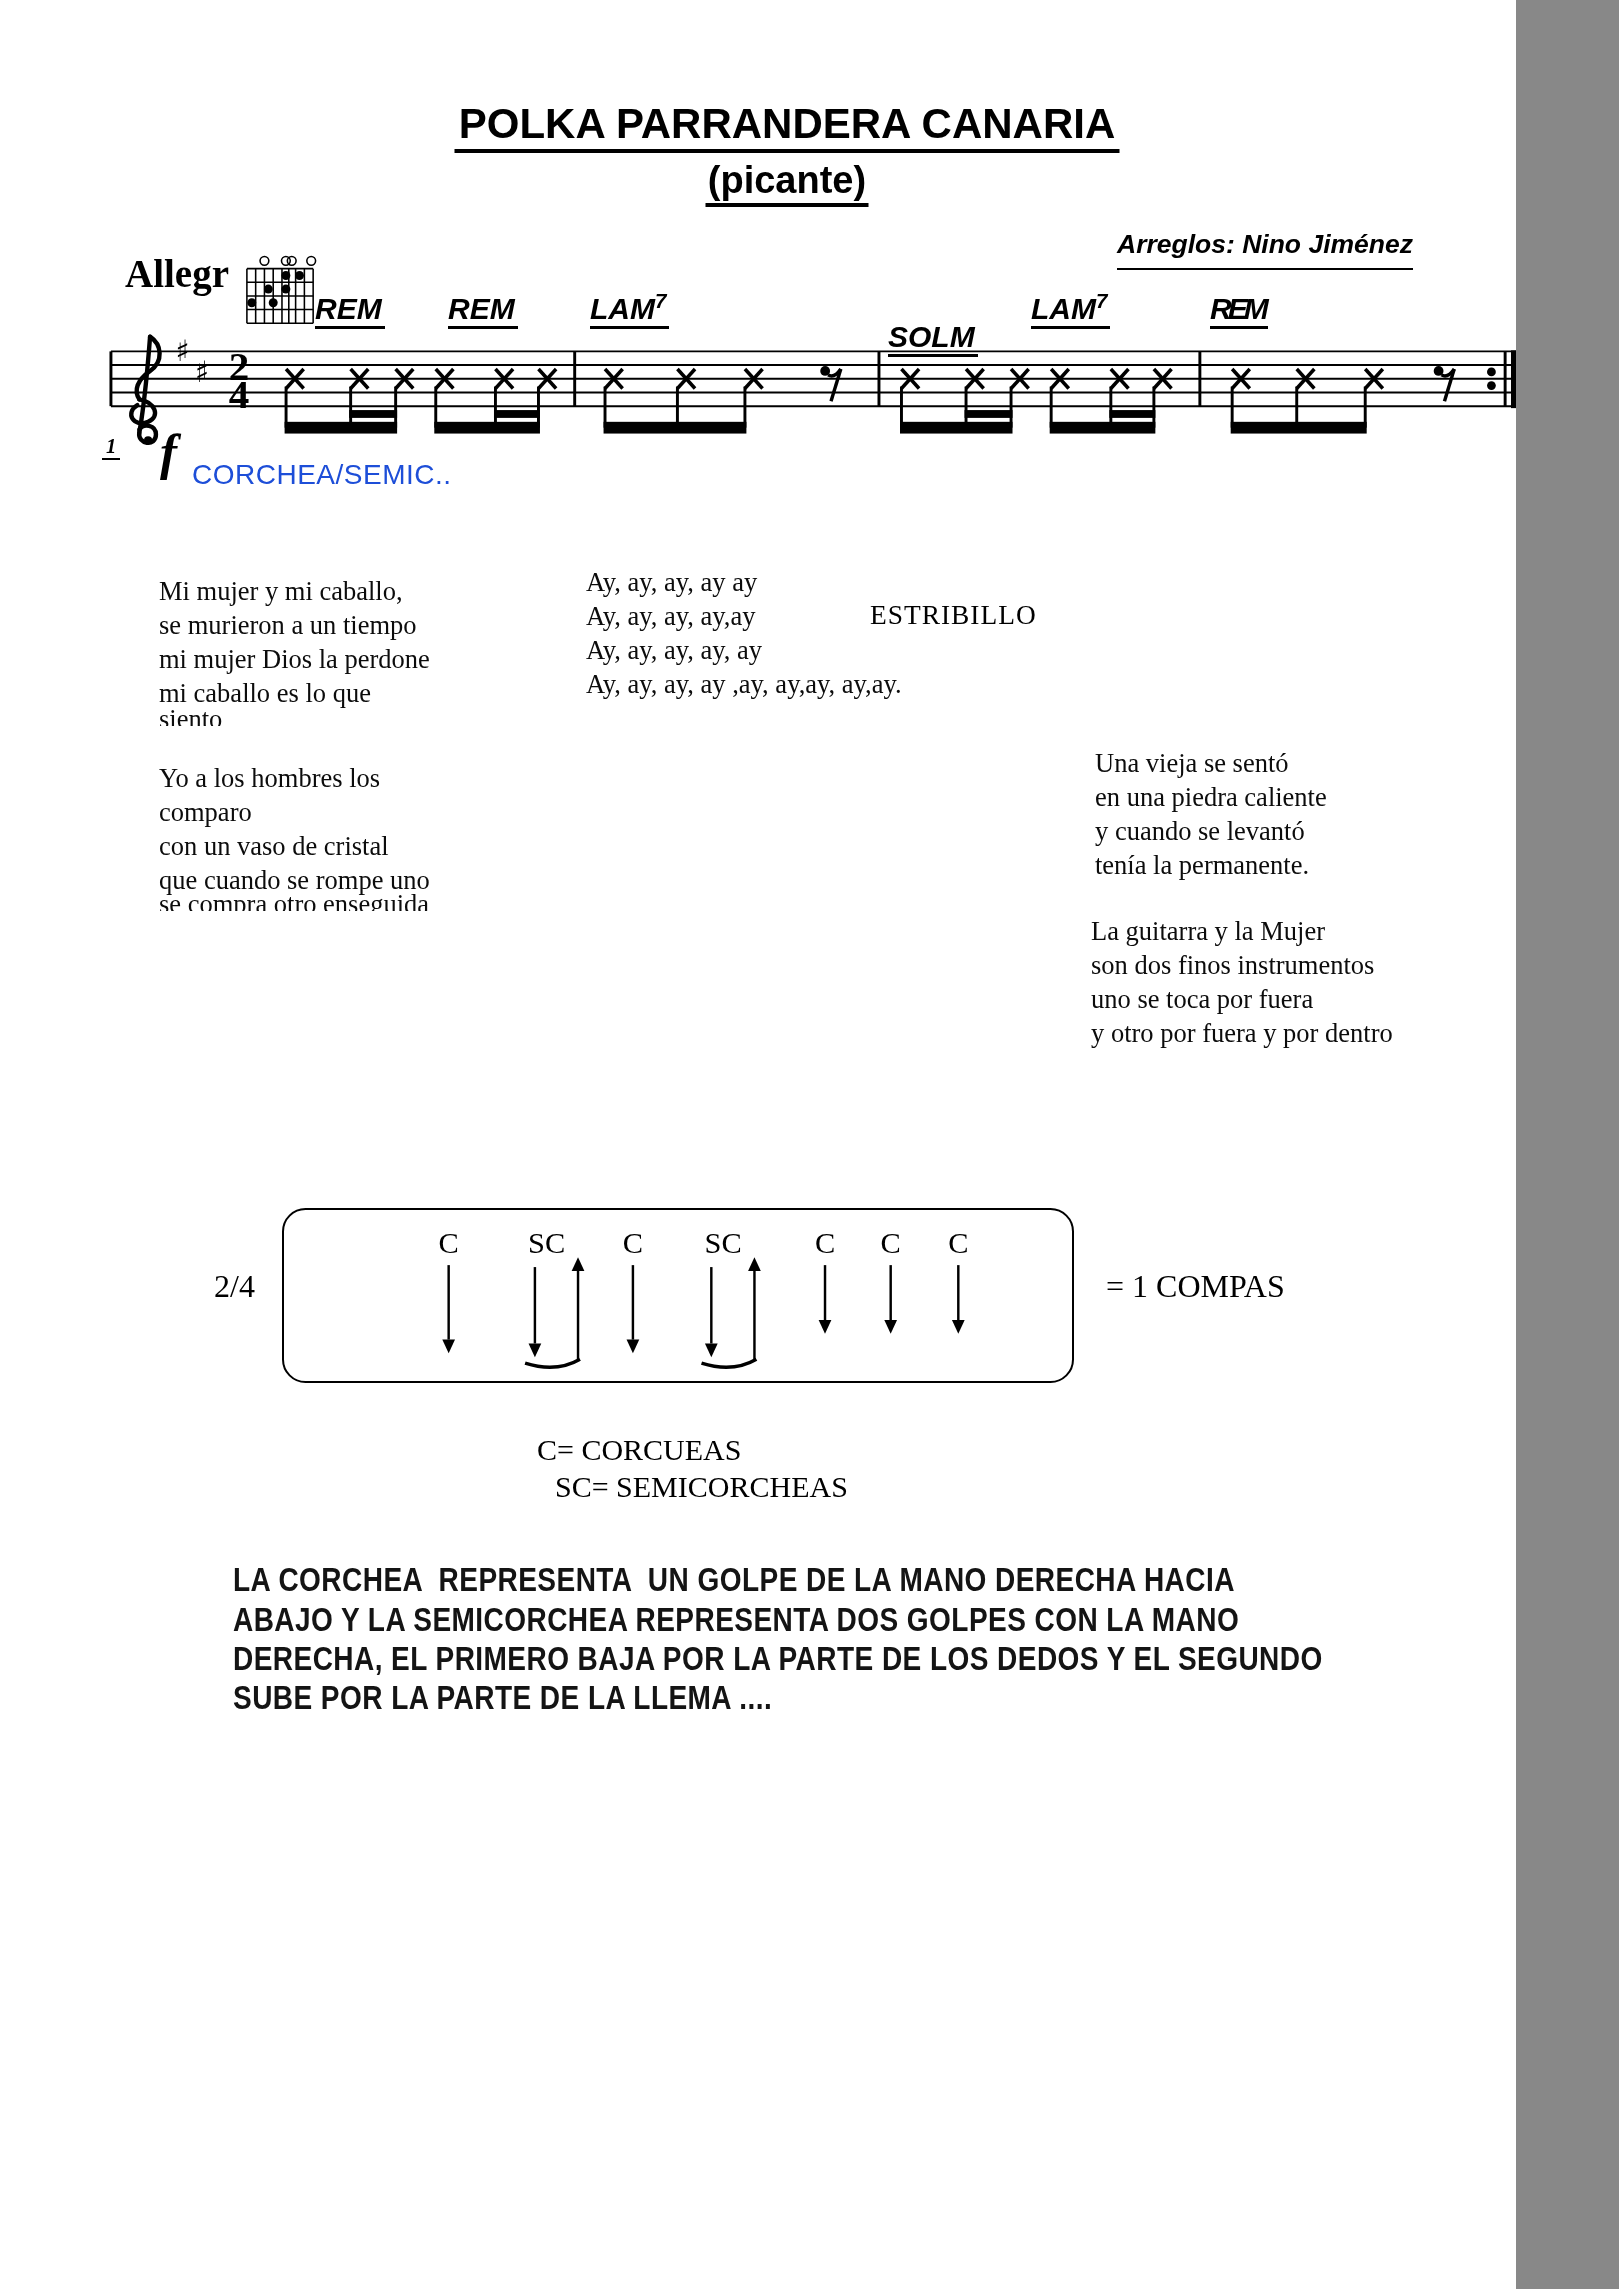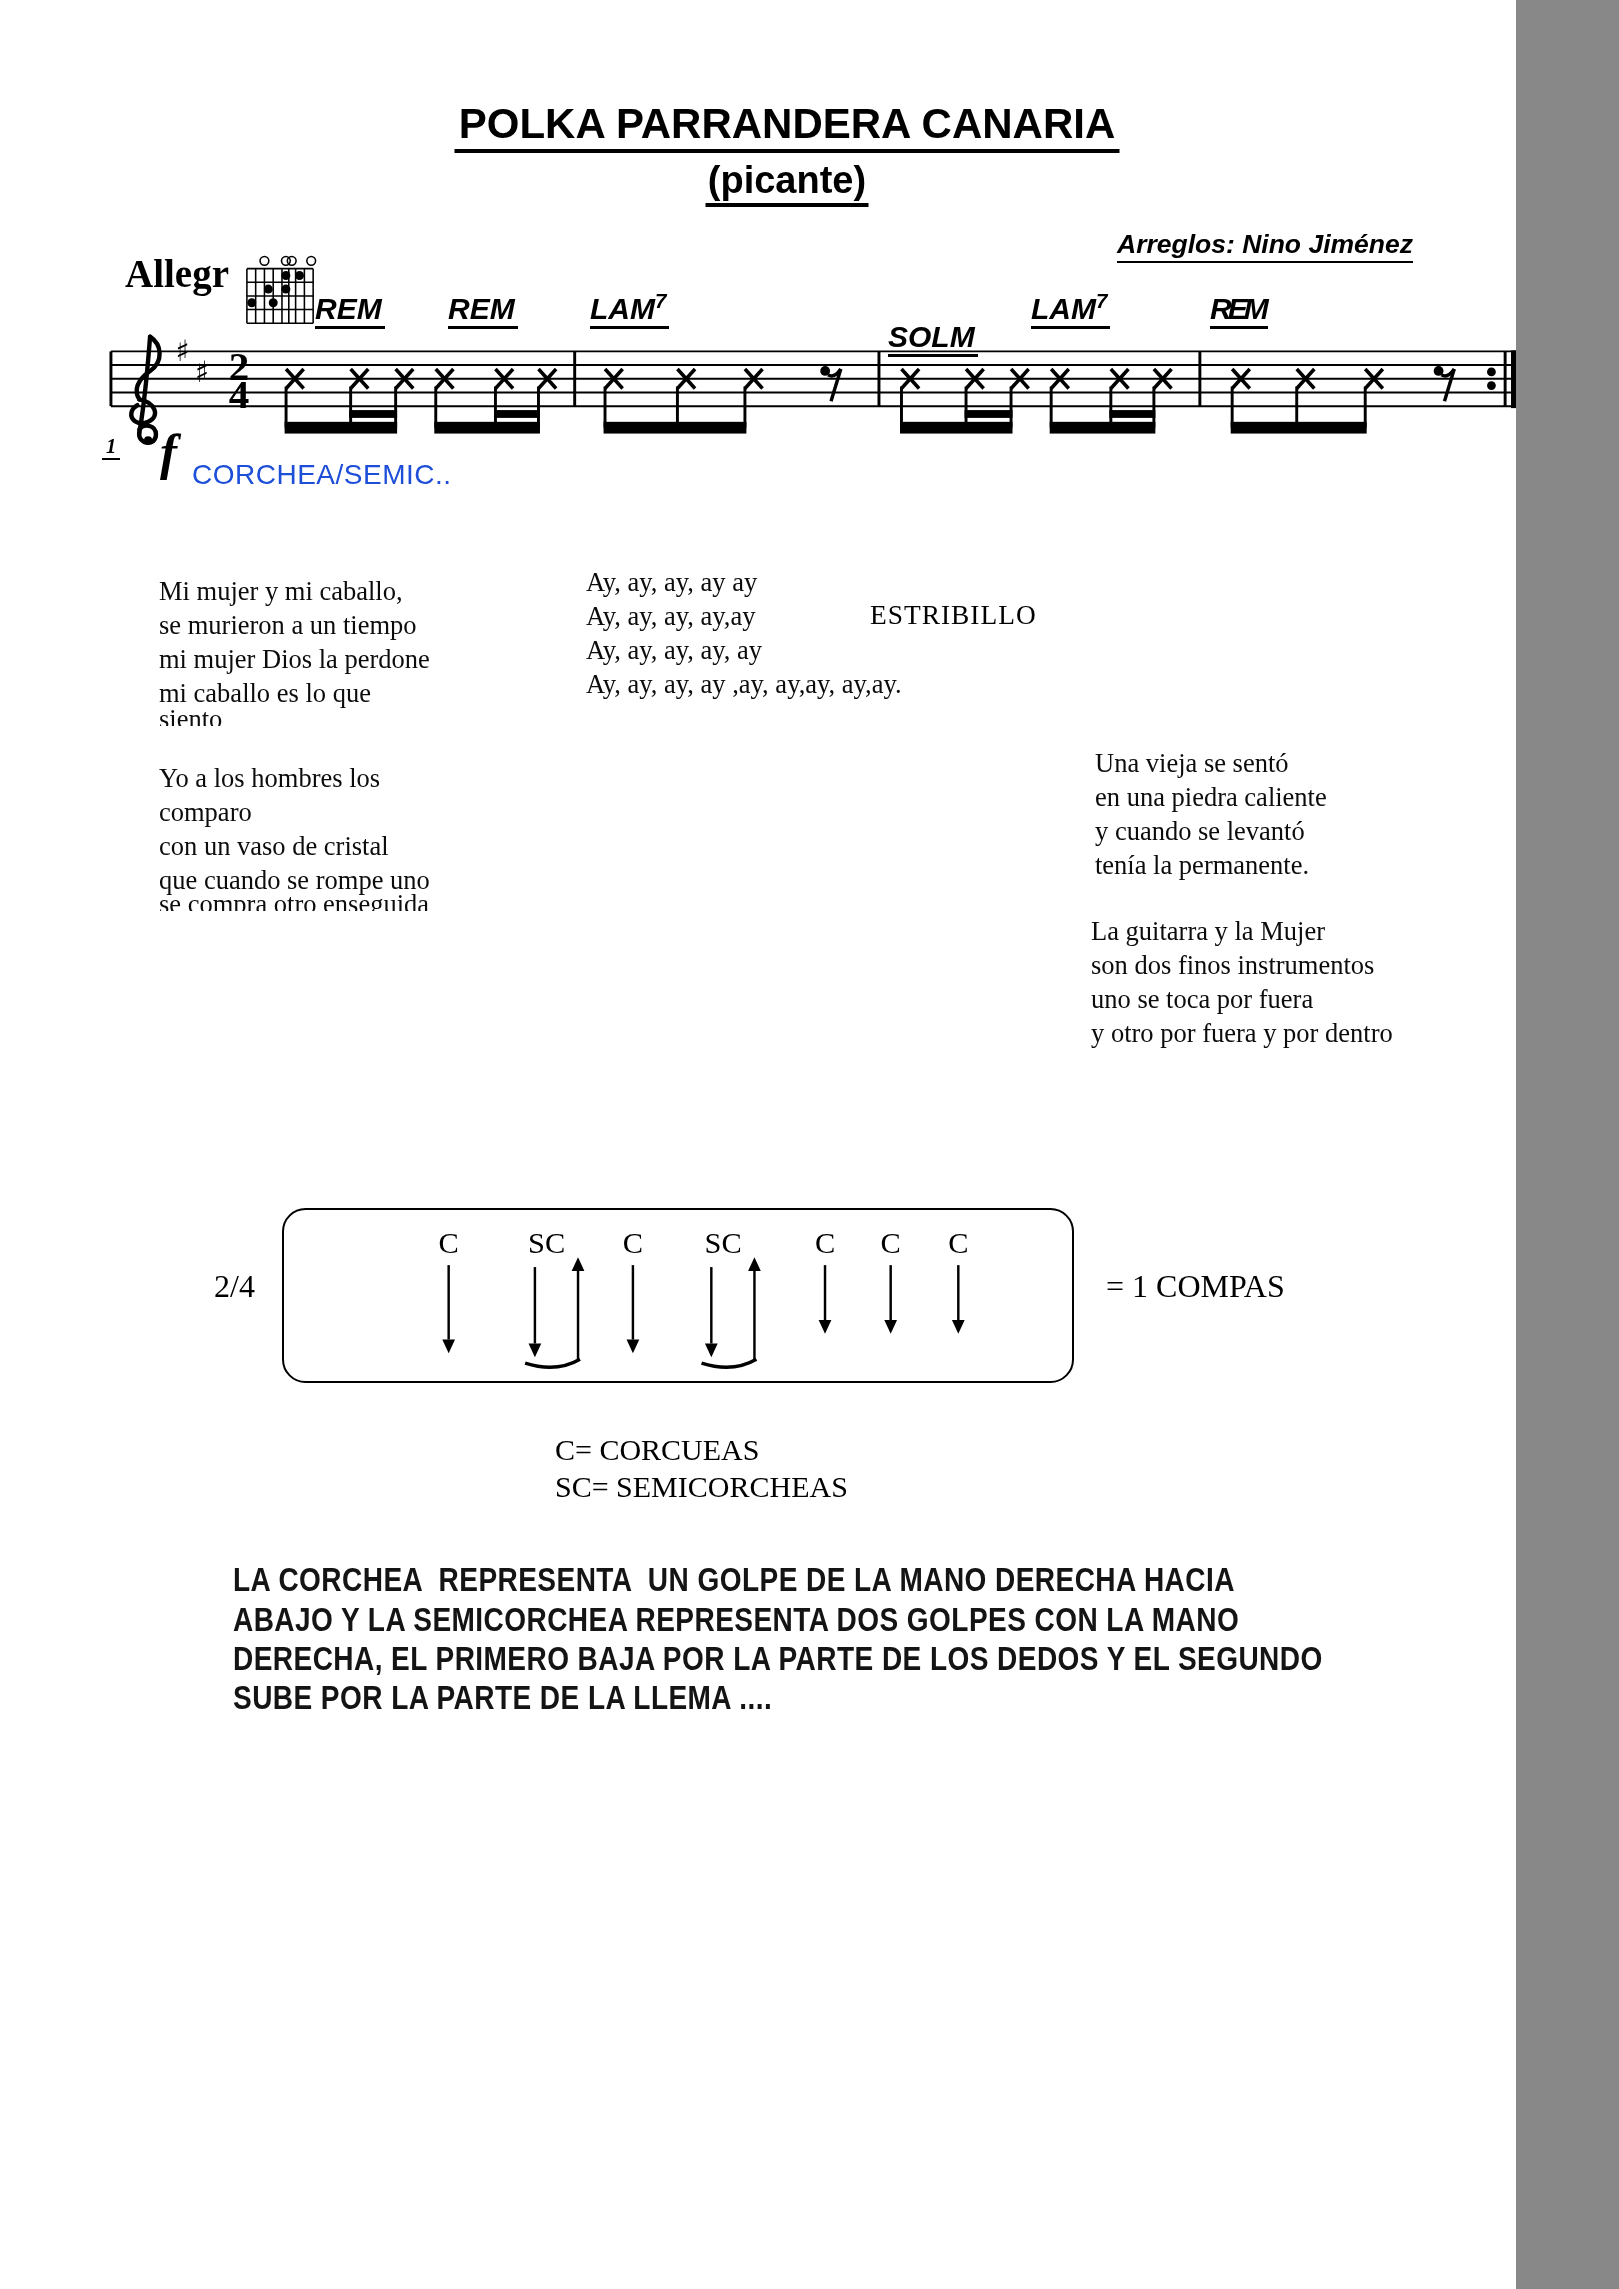--- a/index.html
+++ b/index.html
@@ -7,21 +7,21 @@
         font-family:"Liberation Serif",serif;overflow:hidden;}
   .abs{position:absolute;}
   .centerrow{left:0;width:1619px;text-align:center;}
   .title-text{display:inline-block;transform:translateX(-22.5px);
       font-family:"Liberation Sans",sans-serif;font-weight:bold;font-size:42px;
       letter-spacing:0px;border-bottom:4.9px solid #000;padding:0 3.9px 1px 3.9px;white-space:nowrap;}
   .subtitle-text{display:inline-block;transform:translateX(-22.5px);
       font-family:"Liberation Sans",sans-serif;font-weight:bold;font-size:38px;
       border-bottom:4.9px solid #000;padding:0 2px 1px 2px;}
   .credit{font-family:"Liberation Sans",sans-serif;font-style:italic;font-weight:bold;
-      font-size:26.5px;border-bottom:2.9px solid #000;padding-bottom:1px;white-space:nowrap;}
+      font-size:26.5px;border-bottom:2.9px solid #000;padding-bottom:8px;white-space:nowrap;}
   .tempo{font-family:"Liberation Serif",serif;font-weight:bold;font-size:39px;}
   .chord{position:absolute;top:294px;font-family:"Liberation Sans",sans-serif;
       font-style:italic;font-weight:bold;font-size:30px;line-height:30px;
       border-bottom:3.9px solid #000;padding:0 2.9px 2px 0;white-space:nowrap;}
   .chord sup{font-size:20.6px;line-height:0;}
   .mnum{font-family:"Liberation Serif",serif;font-style:italic;font-weight:bold;font-size:20.6px;
       border-bottom:2.9px solid #000;padding:0 3.9px 0 3.9px;}
   .forte{font-family:"Liberation Serif",serif;font-style:italic;font-weight:bold;font-size:51px;}
   .stylenote{font-family:"Liberation Sans",sans-serif;font-size:28px;letter-spacing:0.5px;color:#1d4ed8;}
   .lyr{font-family:"Liberation Serif",serif;font-size:26.5px;line-height:34px;
@@ -259,21 +259,21 @@
         <text x="619" y="44" text-anchor="middle" font-family="Liberation Serif" font-size="31">C</text>
         <line x1="619" y1="56" x2="619" y2="112" stroke="#000" stroke-width="2.5"></line>
         <polygon points="612.5,112 625.5,112 619,126" fill="#000"></polygon>
         <text x="688" y="44" text-anchor="middle" font-family="Liberation Serif" font-size="31">C</text>
         <line x1="688" y1="56" x2="688" y2="112" stroke="#000" stroke-width="2.5"></line>
         <polygon points="681.5,112 694.5,112 688,126" fill="#000"></polygon>
       </svg>
   </div>
   <div class="abs strumtext" style="top:1268px;left:1106px;">= 1 COMPAS</div>
 
-  <div class="abs legendline" style="top:1433px;left:555px;">C= CORCUEAS</div>
+  <div class="abs legendline" style="top:1433px;left:537px;">C= CORCUEAS</div>
   <div class="abs legendline" style="top:1470px;left:555px;">SC= SEMICORCHEAS</div>
 
   <div class="abs footline" style="top:1560px;left:233px;">LA CORCHEA  REPRESENTA  UN GOLPE DE LA MANO DERECHA HACIA</div>
   <div class="abs footline" style="top:1600px;left:233px;">ABAJO Y LA SEMICORCHEA REPRESENTA DOS GOLPES CON LA MANO</div>
   <div class="abs footline" style="top:1639px;left:233px;">DERECHA, EL PRIMERO BAJA POR LA PARTE DE LOS DEDOS Y EL SEGUNDO</div>
   <div class="abs footline" style="top:1678px;left:233px;">SUBE POR LA PARTE DE LA LLEMA ....</div>
 
 </div>
 
 

